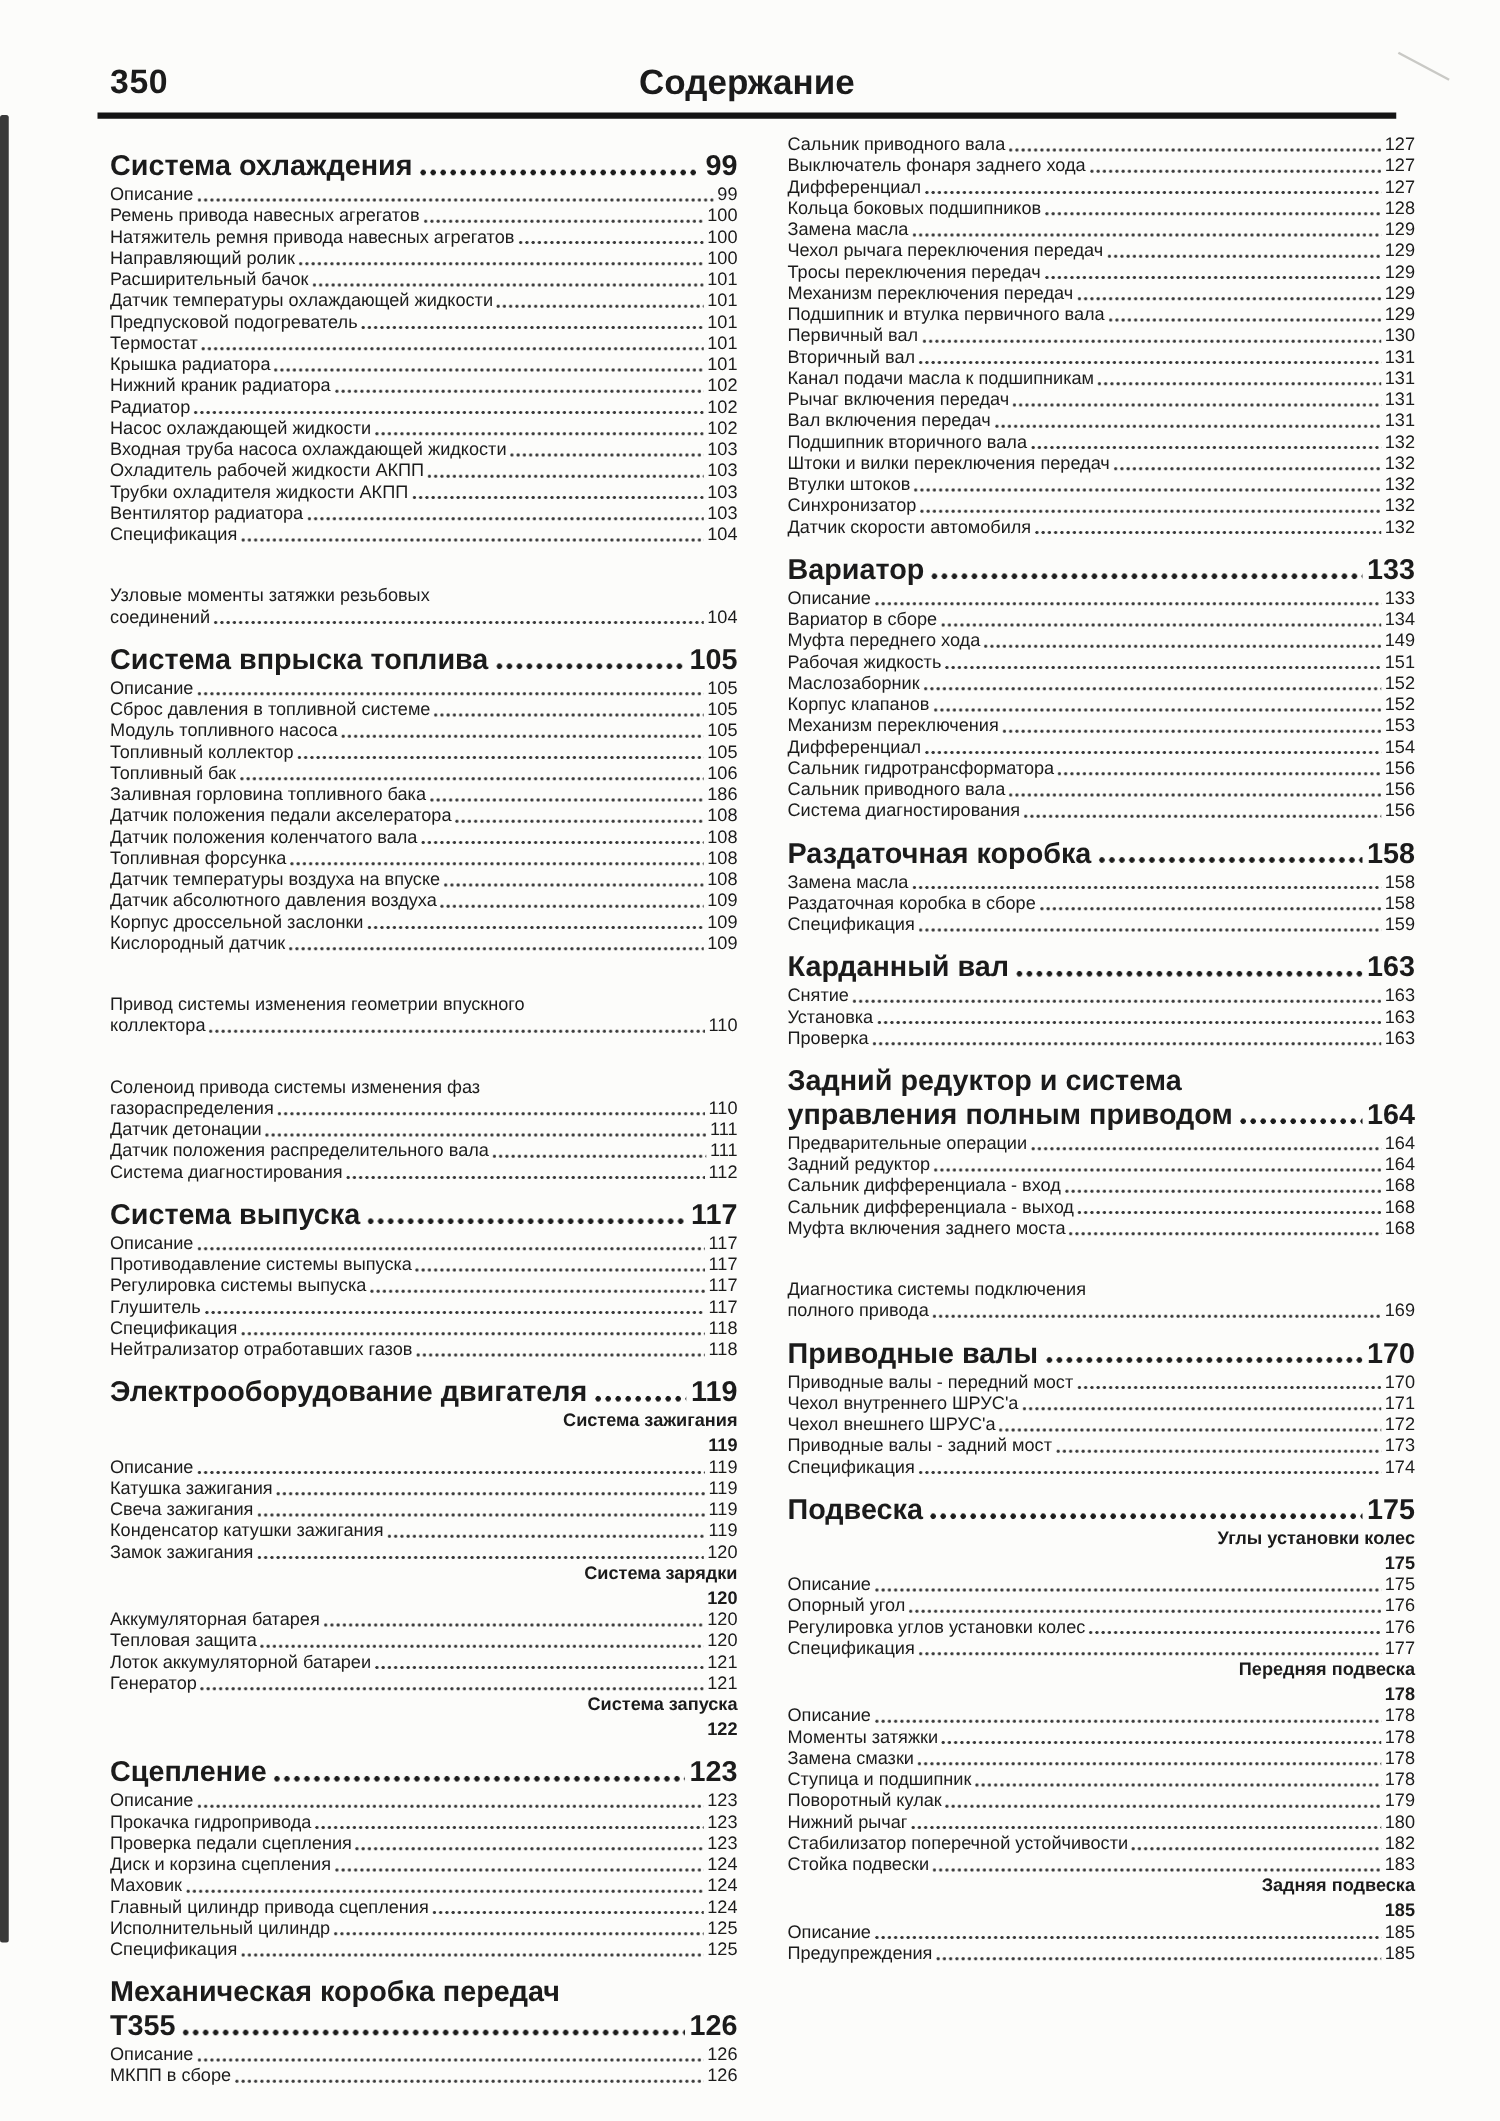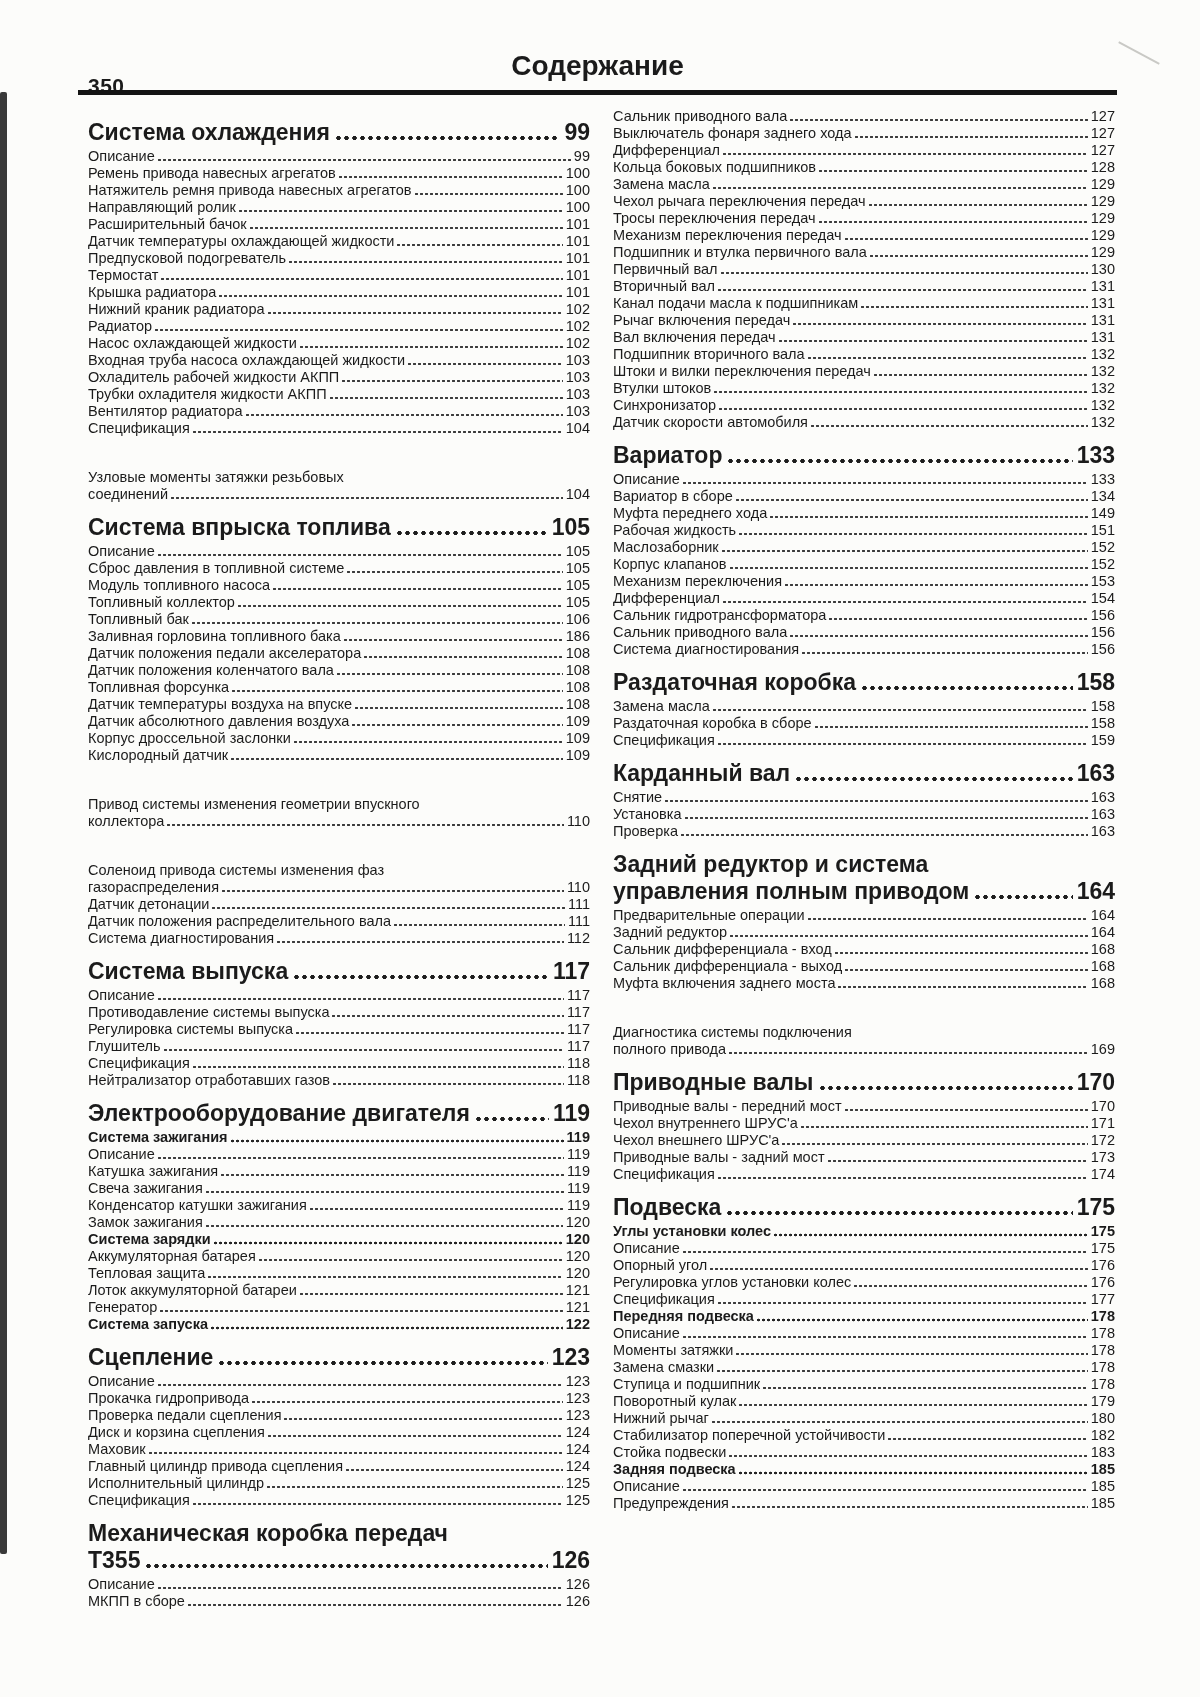--- a/index.html
+++ b/index.html
@@ -10,30 +10,30 @@
   .scan-edge{
     position:absolute;left:0;top:92px;width:7px;height:1462px;
     background:#242424;border-radius:2px;opacity:.9;
   }
   .scan-scratch{
     position:absolute;right:38px;top:52px;width:46px;height:2px;
     background:#c9c9c5;transform:rotate(28deg);
   }
   .header{position:absolute;left:78px;top:50px;width:1039px;height:36px;}
   .pagenum{
-    position:absolute;left:10px;top:0;font-size:21px;font-weight:700;letter-spacing:.5px;margin-top:24px;
+    position:absolute;left:10px;top:0;font-size:27px;font-weight:700;letter-spacing:.5px;
   }
   .doc-title{
     position:absolute;left:0;right:0;top:0;text-align:center;
     font-size:28px;font-weight:700;
   }
   .rule{position:absolute;left:78px;top:90px;width:1039px;height:5px;background:#141414;}
   .content{
     position:absolute;left:88px;top:108px;width:1027px;
-    display:flex;gap:23px;align-items:flex-start;
+    display:flex;gap:40px;align-items:flex-start;
   }
   .col{width:502px;flex:0 0 502px;}
   .section{margin:0 0 7px 0;}
   .sec-h{
     display:flex;align-items:flex-end;font-size:23px;line-height:26px;font-weight:700;
     margin:11px 0 3px 0;
   }
   .sec-h-line1{font-size:23px;line-height:26px;font-weight:700;margin:11px 0 0 0;white-space:nowrap;}
   .sec-h.cont{margin-top:1px;align-items:flex-end;}
   .sec-h .lbl{white-space:nowrap;}
@@ -43,21 +43,21 @@
     background-size:8px 6px;
   }
   .entry{display:flex;align-items:flex-end;font-size:14.5px;line-height:17px;}
   .entry .lbl{white-space:nowrap;}
   .entry .dots{
     flex:1;height:4px;margin:0 3px 3px 3px;min-width:8px;
     background:radial-gradient(circle at 1.5px 2px,#3a3a3a 1.1px,rgba(0,0,0,0) 1.45px) repeat-x;
     background-size:5px 4px;
   }
   .entry .pg{white-space:nowrap;}
-  .entry.bold{font-weight:700;}
+  .entry.bold{font-weight:700;flex-direction:column;}
   .entry.bold .dots{
     background:radial-gradient(circle at 1.5px 2px,#262626 1.25px,rgba(0,0,0,0) 1.6px) repeat-x;
     background-size:5px 4px;
   }
   .wrap-line1{font-size:14.5px;line-height:17px;white-space:nowrap;margin-top:32px;}
 </style>
 </head>
 <body>
 
 <div class="page">

